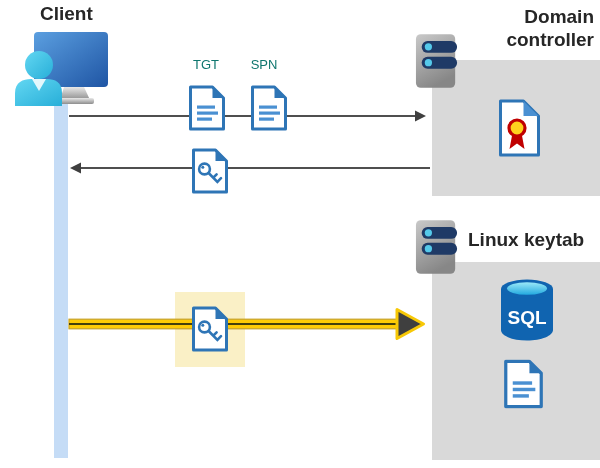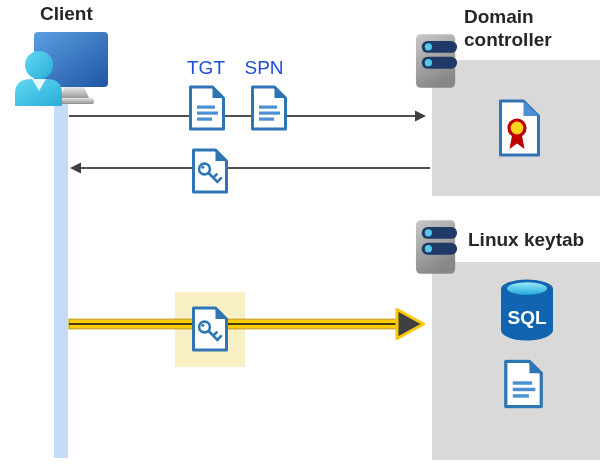--- a/index.html
+++ b/index.html
@@ -4,23 +4,23 @@
 <style>
   html,body{margin:0;padding:0;background:#ffffff;}
   .canvas{
     position:relative;width:600px;height:468px;background:#ffffff;
     font-family:"Liberation Sans",sans-serif;overflow:hidden;margin-left:12px;
   }
   .abs{position:absolute;}
   
   .section-label{font-weight:700;font-size:19px;line-height:23px;color:#262626;}
   .client-label{left:28px;top:2px;}
-  .dc-label{left:452px;top:5px;width:130px;}
+  .dc-label{left:452px;top:5px;width:130px;text-align:right;}
   .linux-label{left:456px;top:228px;width:140px;}
-  .ticket-label{font-weight:400;font-size:19px;color:#1d4ed8;text-align:center;top:57px;width:44px;}
+  .ticket-label{font-weight:400;font-size:13px;color:#0f766e;text-align:center;top:57px;width:44px;}
   .tgt-label{left:172px;}
   .spn-label{left:230px;}
   .keytab-label{left:420px;top:420px;width:177px;text-align:center;
     font-weight:400;font-size:22px;color:#3f3f3f;}
   
   .timeline{left:42px;top:93px;width:14px;height:365px;background:#c5dcf6;z-index:1;}
   .graybox{background:#d9d9d9;z-index:1;}
   .dc-box{left:420px;top:60px;width:177px;height:136px;}
   .linux-box{left:420px;top:262px;width:177px;height:198px;}
   .highlight{left:163px;top:292px;width:70px;height:75px;background:#faf0c6;z-index:1;}

